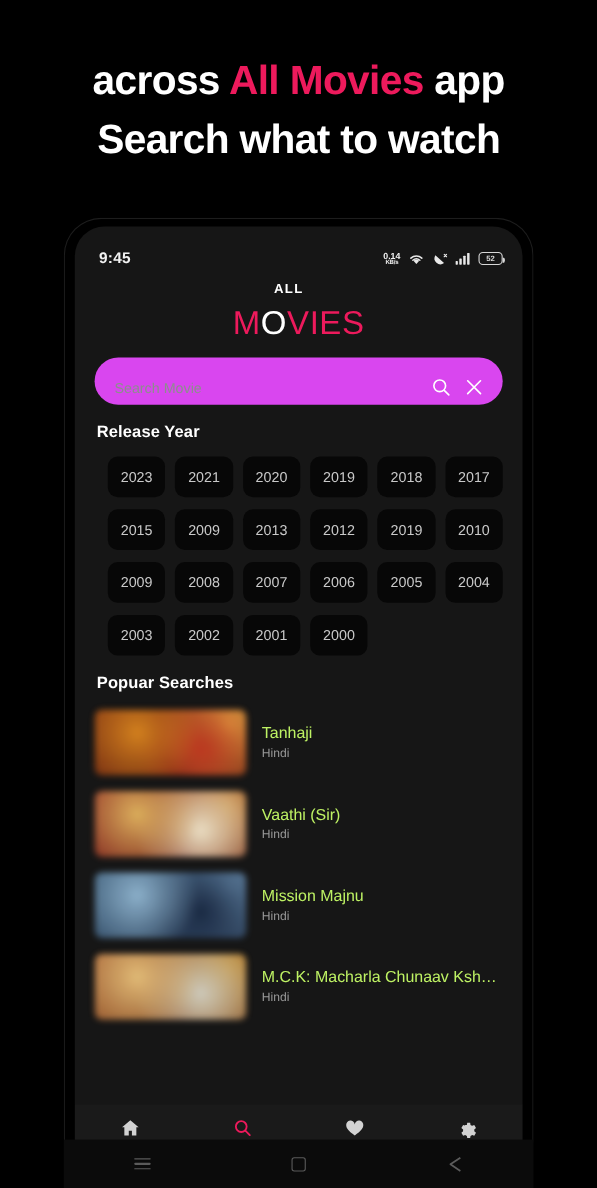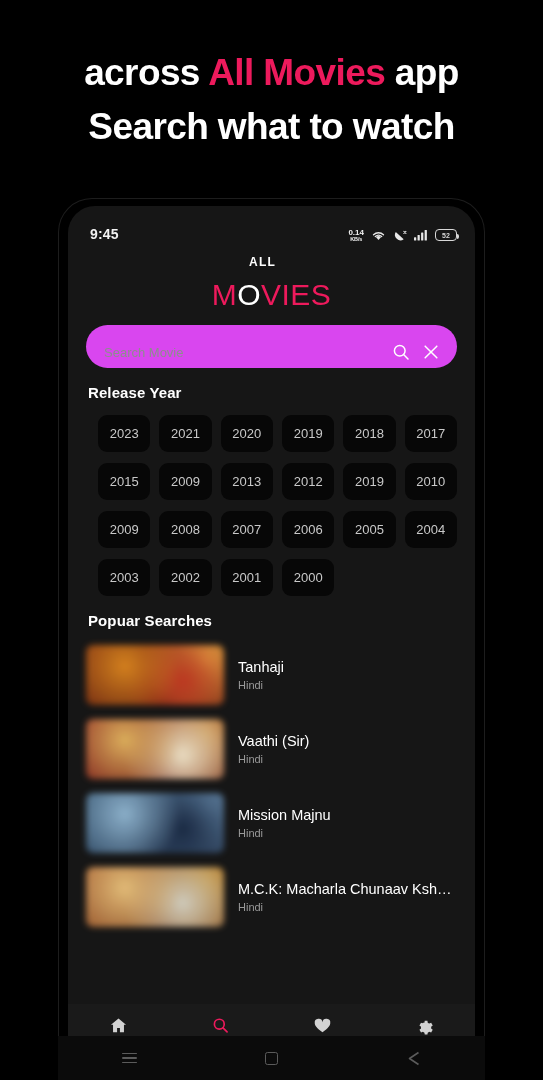--- a/index.html
+++ b/index.html
@@ -108,21 +108,21 @@
   
   .pop-list { padding:9px 18px 0 18px; flex:1; overflow:hidden; }
   .pop-item { display:flex; align-items:center; gap:14px; padding:7px 0; cursor:pointer; }
   .thumb {
     width:138px; height:60px; flex:0 0 138px;
     border-radius:7px; overflow:hidden;
     filter:blur(3px); opacity:0.97;
   }
   .pop-meta { min-width:0; flex:1; }
   .pop-title {
-    color:#ffffff; font-size:14.5px; font-weight:400;
+    color:#bef264; font-size:14.5px; font-weight:400;
     white-space:nowrap; overflow:hidden; text-overflow:ellipsis;
   }
   .pop-lang { color:#9a9a9a; font-size:11px; margin-top:4px; }
 
   
   .bottomnav {
     flex:0 0 60px; height:60px; background:#1a1a1a;
     display:flex; align-items:center;
   }
   .nav-item {

